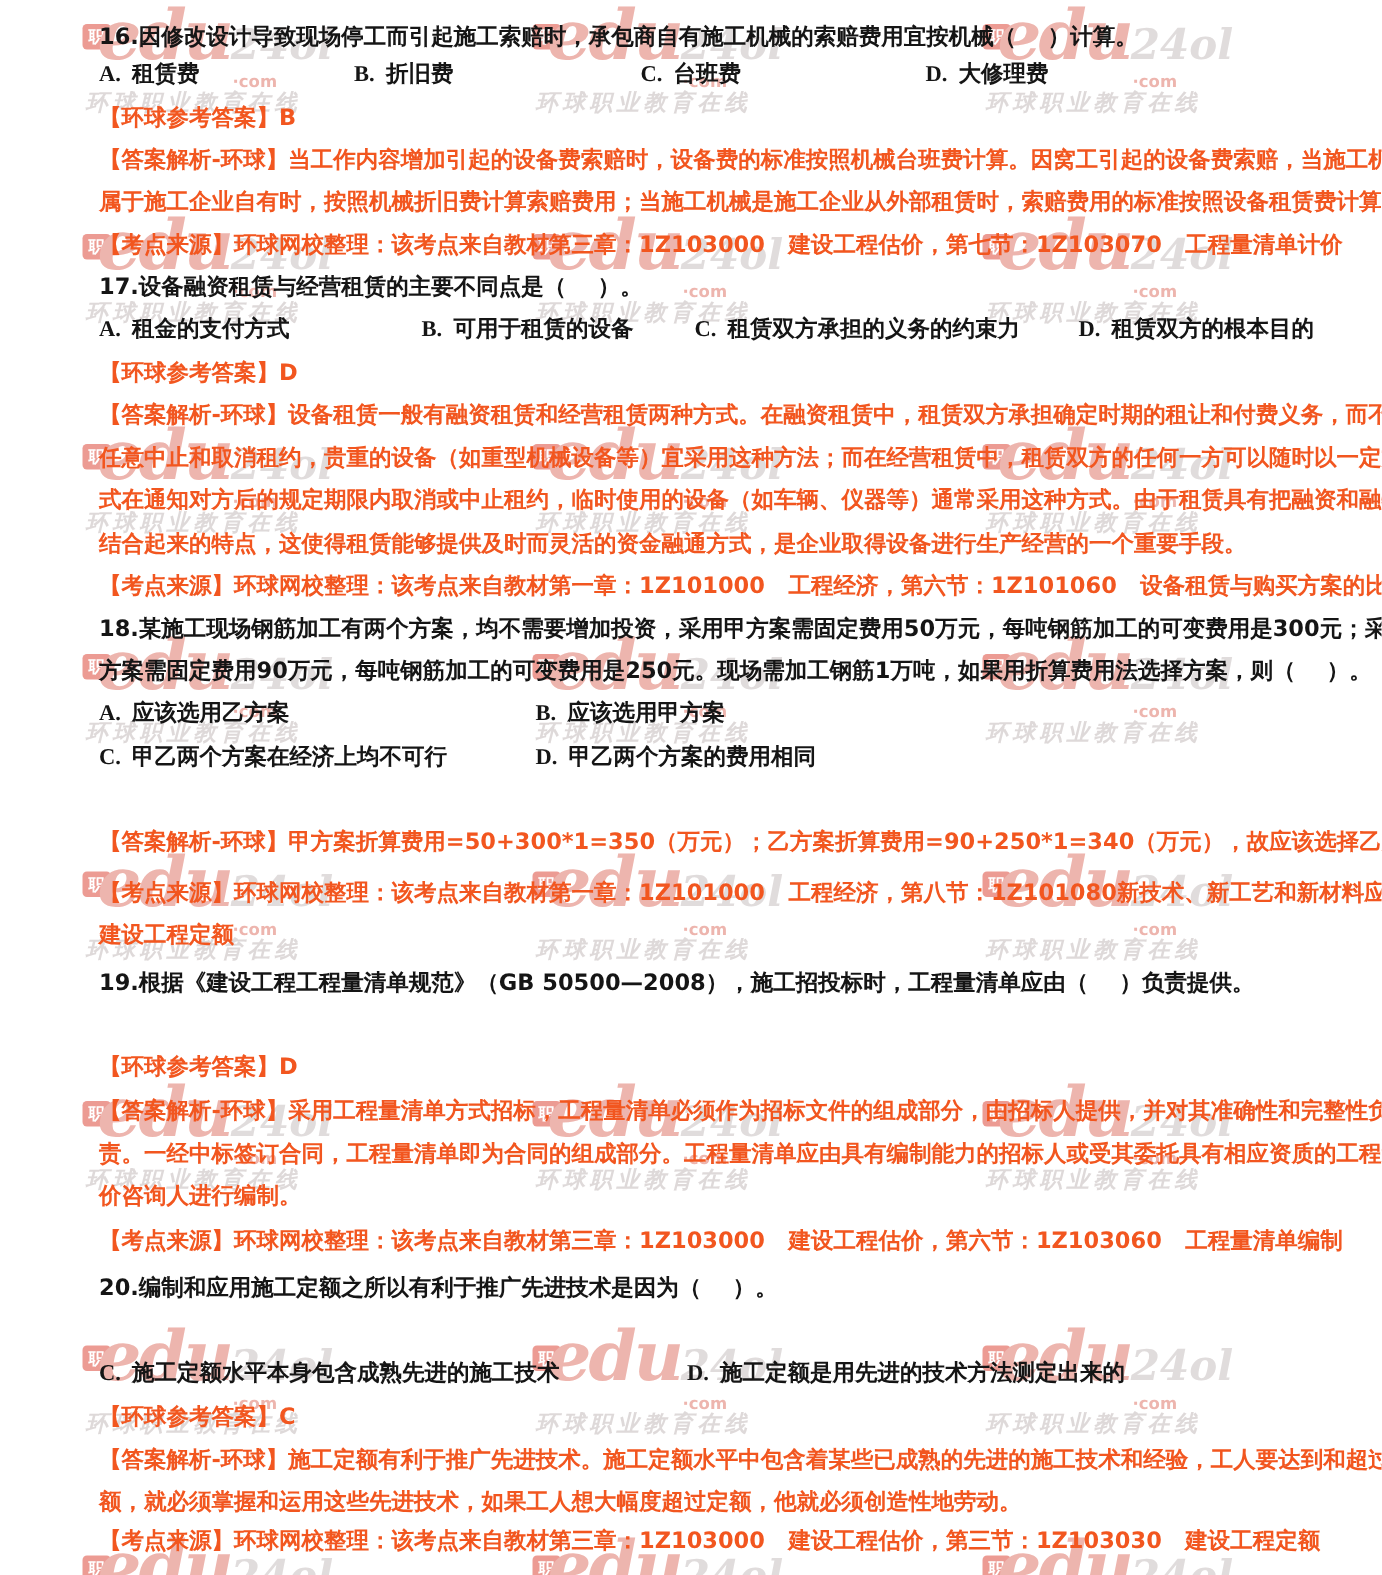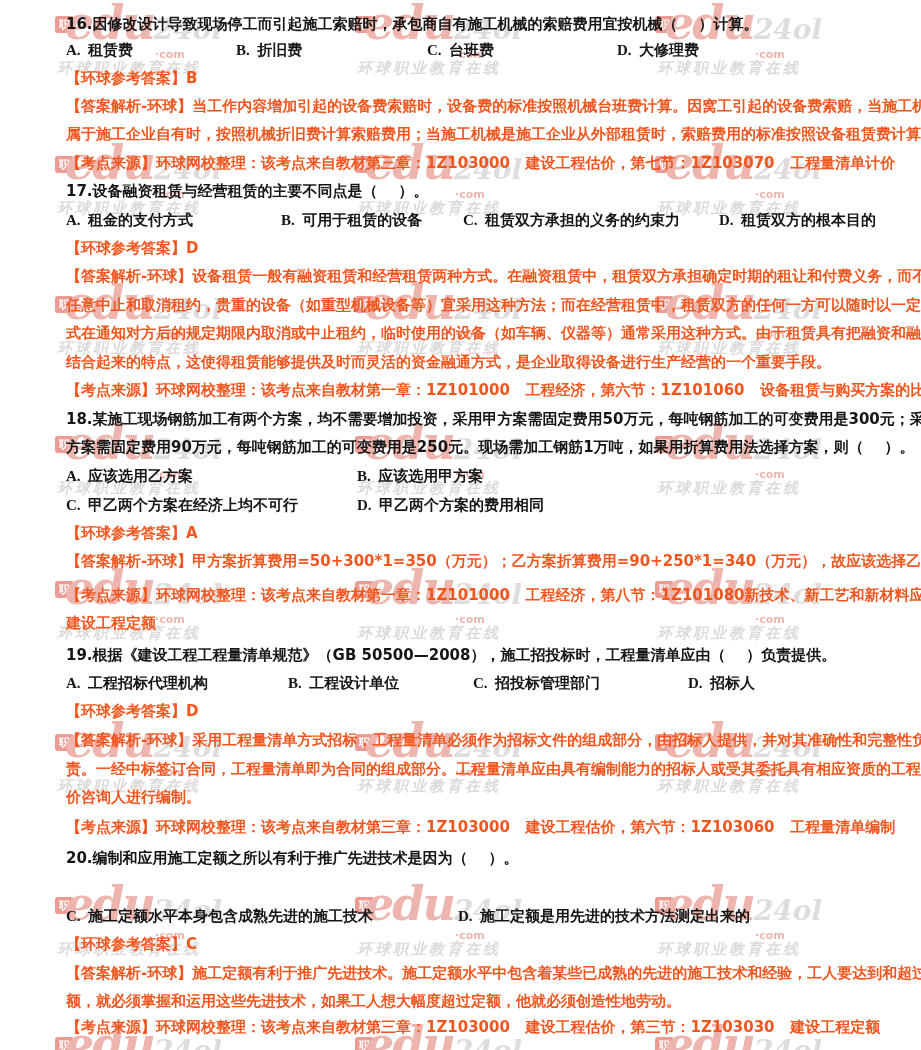--- a/index.html
+++ b/index.html
@@ -209,32 +209,25 @@
   <div class="row" style="top:409px">18.某施工现场钢筋加工有两个方案，均不需要增加投资，采用甲方案需固定费用50万元，每吨钢筋加工的可变费用是300元；采用乙</div>
   <div class="row" style="top:437px">方案需固定费用90万元，每吨钢筋加工的可变费用是250元。现场需加工钢筋1万吨，如果用折算费用法选择方案，则（    ）。</div>
   <div class="row" style="top:466px">
     <span class="opt" style="left:0">A.  应该选用乙方案</span>
     <span class="opt" style="left:291px">B.  应该选用甲方案</span>
   </div>
   <div class="row" style="top:495px">
     <span class="opt" style="left:0">C.  甲乙两个方案在经济上均不可行</span>
     <span class="opt" style="left:291px">D.  甲乙两个方案的费用相同</span>
   </div>
-  <div class="row red" style="top:523px">【环球参考答案】A</div>
   <div class="row red" style="top:551px">【答案解析-环球】甲方案折算费用=50+300*1=350（万元）；乙方案折算费用=90+250*1=340（万元），故应该选择乙方案。</div>
   <div class="row red" style="top:585px">【考点来源】环球网校整理：该考点来自教材第一章：1Z101000   工程经济，第八节：1Z101080新技术、新工艺和新材料应用方案的</div>
   <div class="row red" style="top:613px">建设工程定额</div>
 
   <div class="row" style="top:645px">19.根据《建设工程工程量清单规范》（GB 50500—2008），施工招投标时，工程量清单应由（    ）负责提供。</div>
-  <div class="row" style="top:673px">
-    <span class="opt" style="left:0">A.  工程招标代理机构</span>
-    <span class="opt" style="left:222px">B.  工程设计单位</span>
-    <span class="opt" style="left:407px">C.  招投标管理部门</span>
-    <span class="opt" style="left:622px">D.  招标人</span>
-  </div>
   <div class="row red" style="top:701px">【环球参考答案】D</div>
   <div class="row red" style="top:730px">【答案解析-环球】采用工程量清单方式招标，工程量清单必须作为招标文件的组成部分，由招标人提供，并对其准确性和完整性负</div>
   <div class="row red" style="top:759px">责。一经中标签订合同，工程量清单即为合同的组成部分。工程量清单应由具有编制能力的招标人或受其委托具有相应资质的工程造</div>
   <div class="row red" style="top:787px">价咨询人进行编制。</div>
   <div class="row red" style="top:817px">【考点来源】环球网校整理：该考点来自教材第三章：1Z103000   建设工程估价，第六节：1Z103060   工程量清单编制</div>
 
   <div class="row" style="top:848px">20.编制和应用施工定额之所以有利于推广先进技术是因为（    ）。</div>
   <div class="row" style="top:906px">
     <span class="opt" style="left:0">C.  施工定额水平本身包含成熟先进的施工技术</span>
     <span class="opt" style="left:392px">D.  施工定额是用先进的技术方法测定出来的</span>

